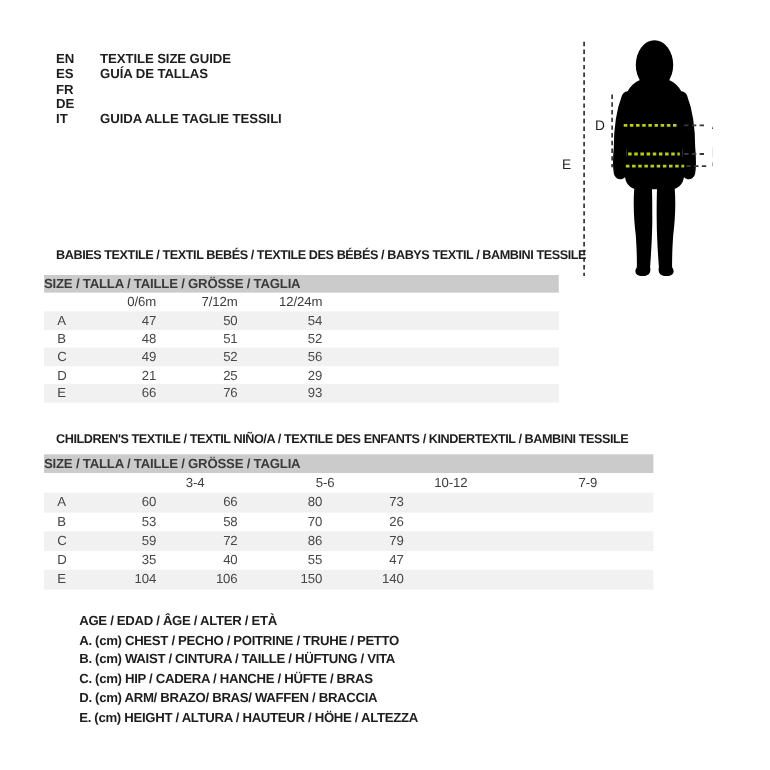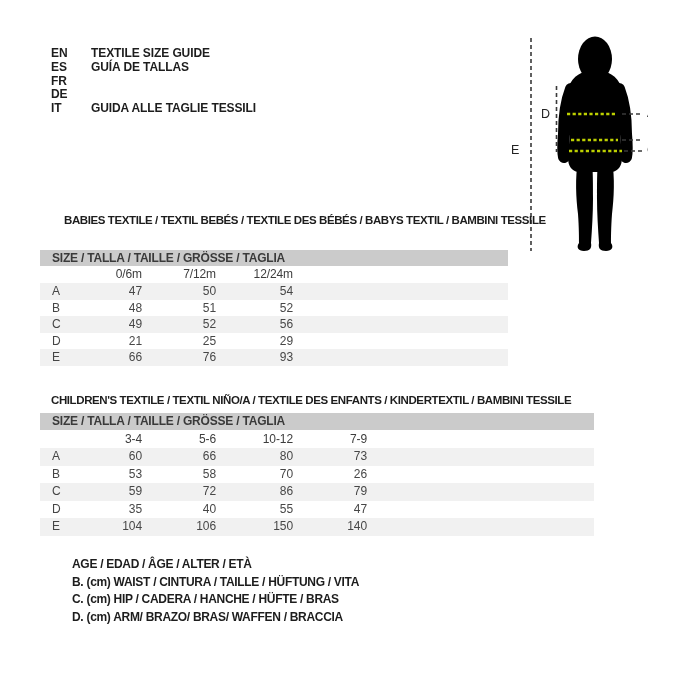--- a/index.html
+++ b/index.html
@@ -31,38 +31,38 @@
   .m-b { left:152px; top:109px; }
   .m-c { left:152px; top:120px; }
   .m-d { left:41px; top:84px; width:14px; text-align:right; }
   .m-e { left:16px; top:120px; }
 
   
   .section-title {
     position:absolute; left:51px; font-size:11.5px; font-weight:bold;
     letter-spacing:-0.4px; color:var(--text-dark,#1d1d1d); white-space:nowrap;
   }
-  .t-babies { top:214px;margin-left:13px; }
+  .t-babies { top:226px; }
   .t-children { top:394px; }
 
   
   .sg-table { position:absolute; left:40px; }
   .tbl-babies { top:250px; width:468px; }
   .tbl-children { top:413px; width:554px; }
   .table-bar {
     background:var(--table-header-bg,#cbcbcb); font-weight:bold; font-size:12px;
-    letter-spacing:-0.2px; color:#3a3a3a; padding-left:12px; white-space:nowrap;
+    letter-spacing:-0.2px; color:#3a3a3a; white-space:nowrap;
   }
   .tbl-babies .table-bar { height:16px; line-height:16px; }
   .tbl-children .table-bar { height:17px; line-height:17px; }
   .grid-row { display:grid; }
   .tbl-babies .grid-row { grid-template-columns:28px 74px 74px 77px 1fr; }
   .tbl-children .grid-row { grid-template-columns:28px 74px 74px 77px 74px 1fr; }
   .tbl-babies .col-head-row { height:17px; line-height:17px; }
-  .tbl-children .col-head-row { height:18px; line-height:18px; }
+  .tbl-children .col-head-row { height:18px; line-height:18px;gap:44px; }
   .tbl-babies .data-row { height:16.6px; line-height:16.6px; }
   .tbl-children .data-row { height:17.5px; line-height:17.5px; }
   .data-row.alt { background:var(--row-alt-bg,#f1f1f1); }
   .cell { font-size:12px; color:var(--text-value,#474747); text-align:right; letter-spacing:-0.1px; }
   .col-head { font-size:12px; color:#3d3d3d; text-align:right; letter-spacing:-0.1px; }
   .row-label { text-align:left; padding-left:12px; color:#454545; }
 
   
   .legend { position:absolute; left:51px; top:556px;margin-left:21px; }
   .legend-row {
@@ -221,18 +221,20 @@
       <span class="cell">104</span>
       <span class="cell">106</span>
       <span class="cell">150</span>
       <span class="cell">140</span>
       <span class="cell"></span>
     </div>
   </div>
 
   <div class="legend">
     <div class="legend-row">AGE / EDAD / ÂGE / ALTER / ETÀ</div>
+    <div class="legend-row">A. (cm) CHEST / PECHO / POITRINE / TRUHE / PETTO</div>
     <div class="legend-row">B. (cm) WAIST / CINTURA / TAILLE / HÜFTUNG / VITA</div>
     <div class="legend-row">C. (cm) HIP / CADERA / HANCHE / HÜFTE / BRAS</div>
     <div class="legend-row">D. (cm) ARM/ BRAZO/ BRAS/ WAFFEN / BRACCIA</div>
+    <div class="legend-row">E. (cm) HEIGHT / ALTURA / HAUTEUR / HÖHE / ALTEZZA</div>
   </div>
 
 </div>
 
 </body></html>

